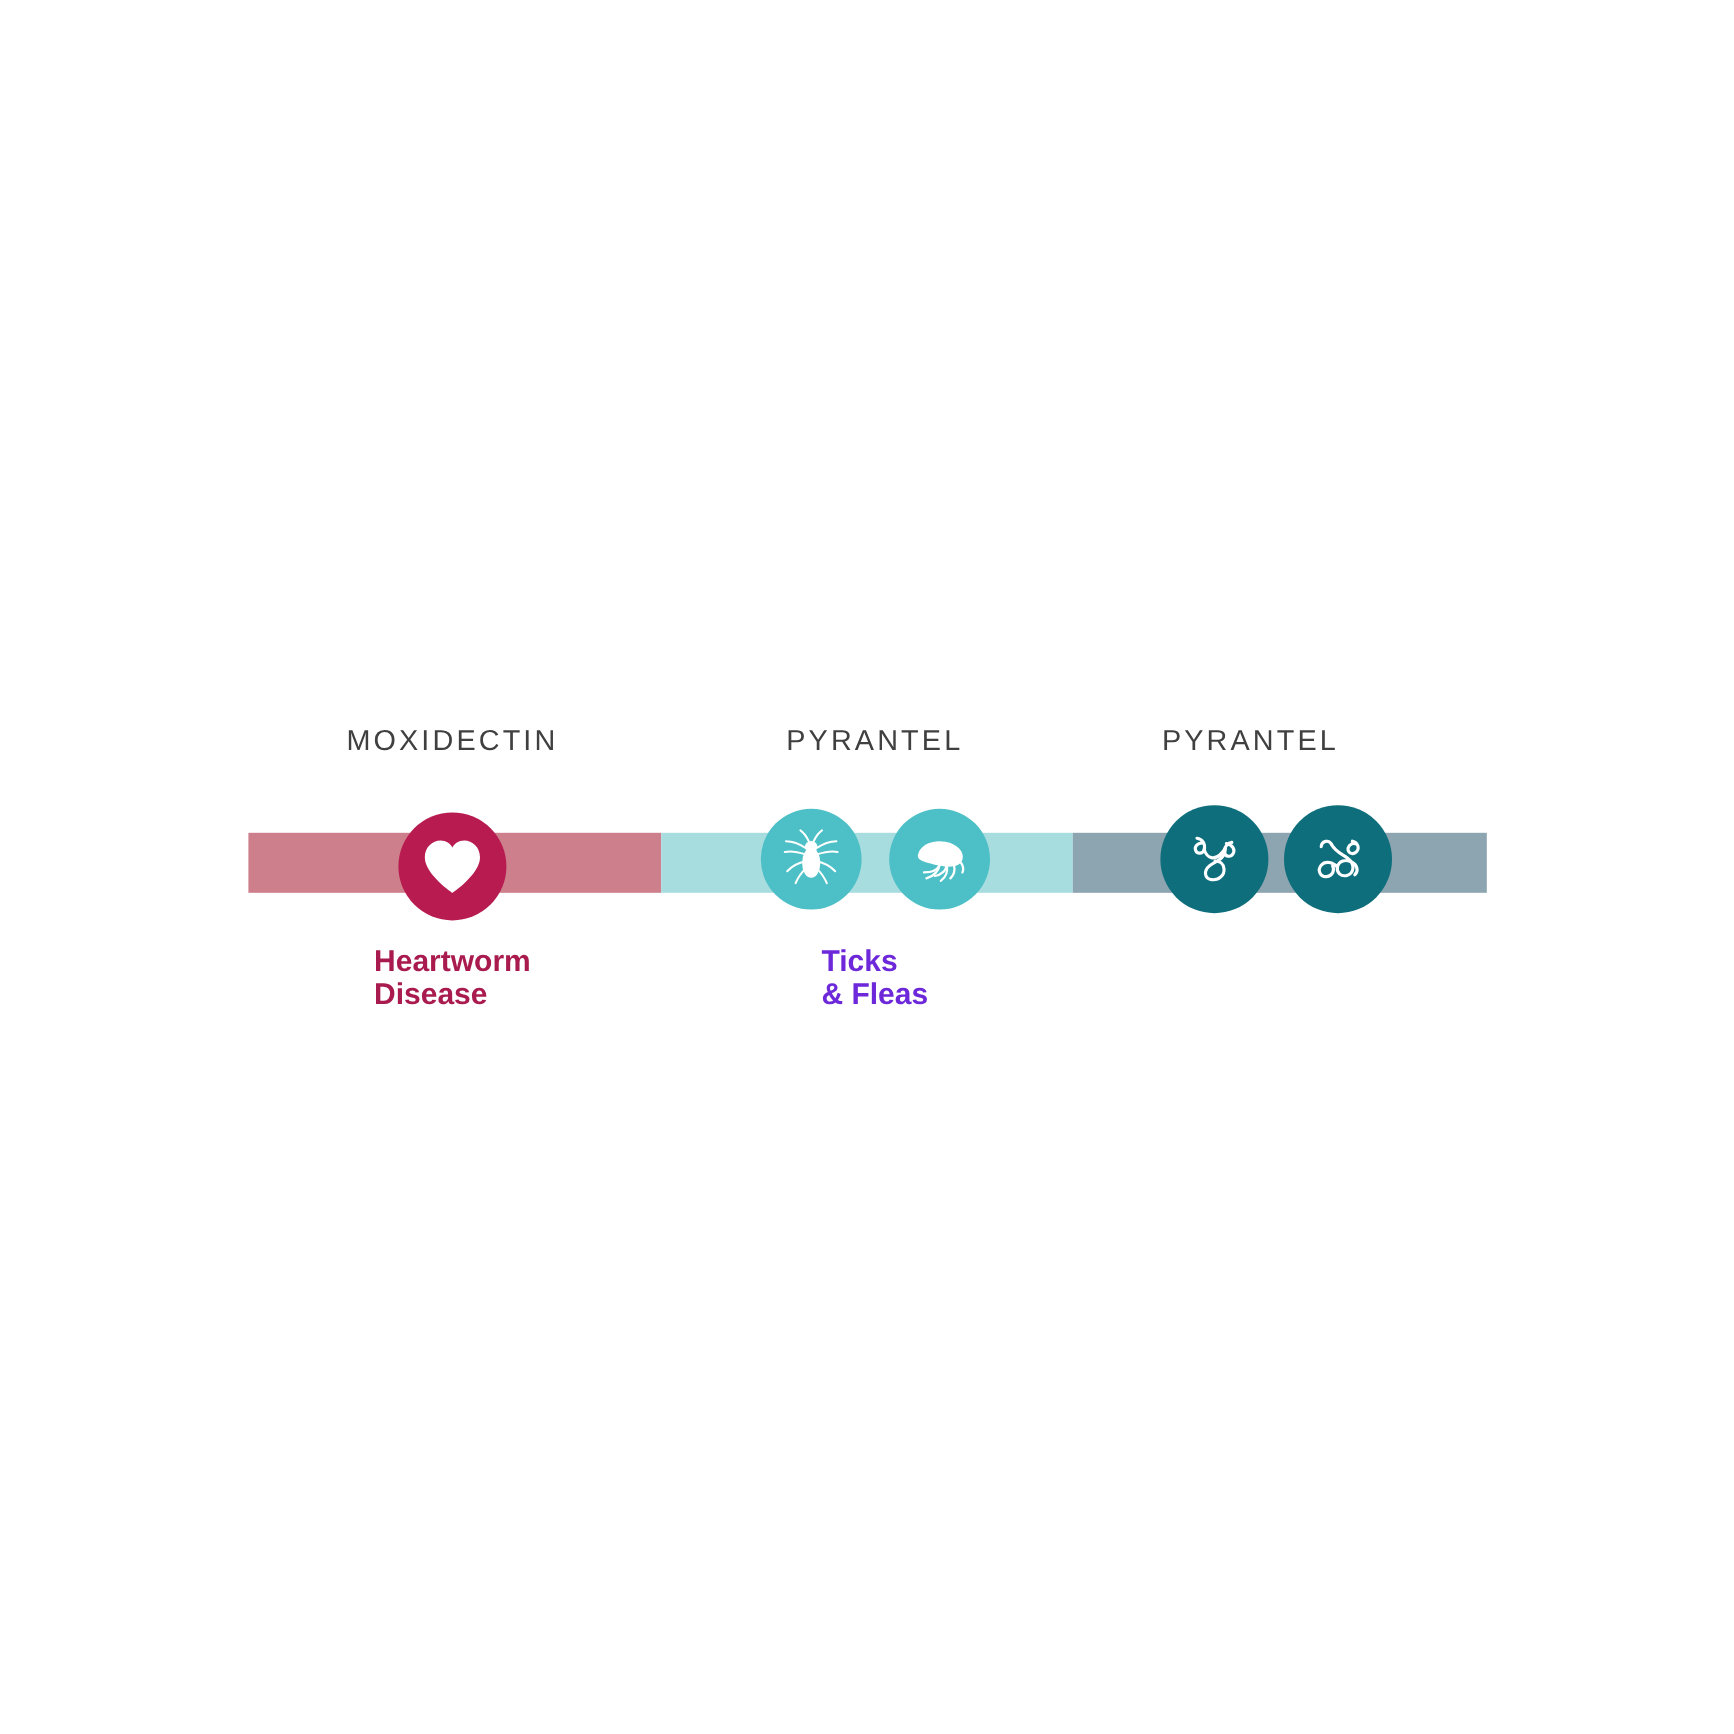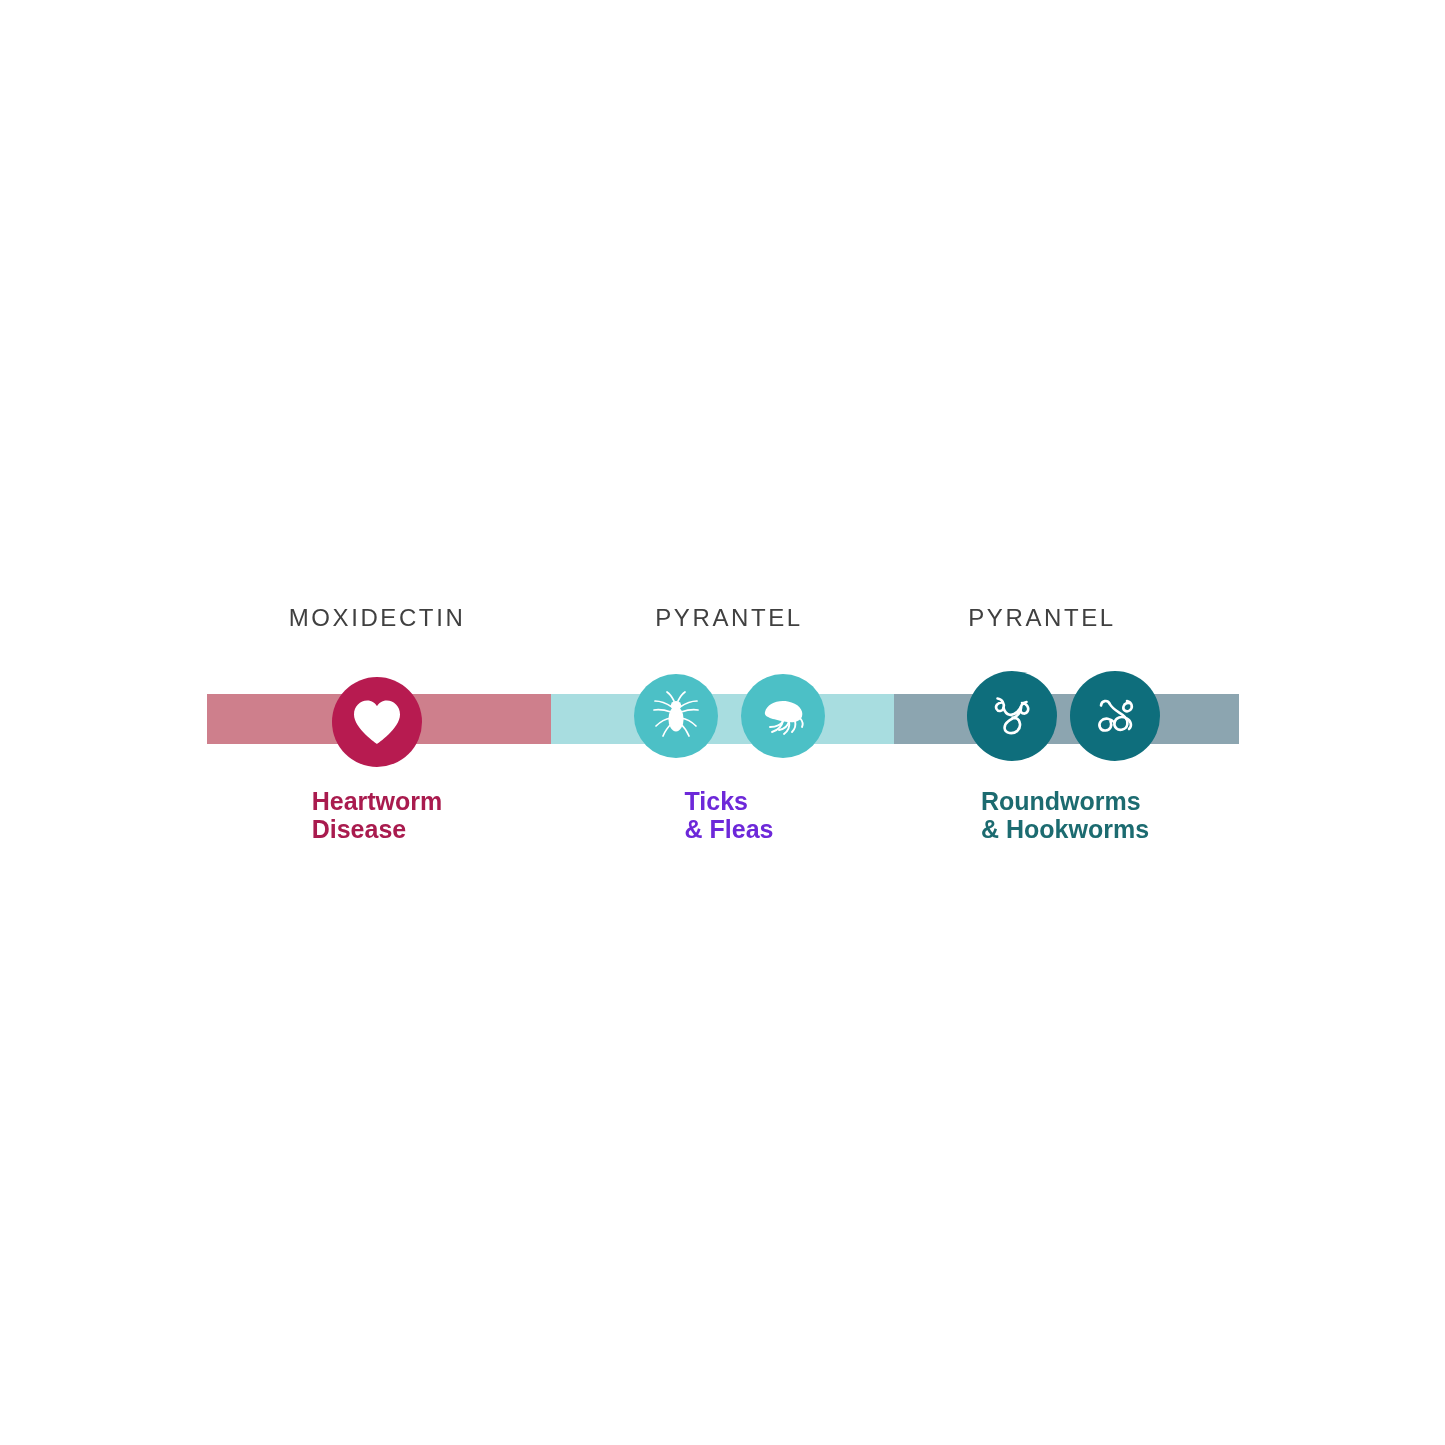--- a/index.html
+++ b/index.html
@@ -207,18 +207,14 @@
           <path d="M25.5 18.5 C29.5 26 37 27.5 41 32 C45 36.5 44 43 38.5 44.5 C33.5 45.9 29.5 42 30.5 37.5 C31.6 32.5 37.5 30.5 42.5 33.5"></path>
 
           <path d="M30.5 37.5 C27 33.5 20.5 32 17 36 C13.6 39.9 16 46 21.5 45.5 C26.4 45 28.5 40.5 26.5 36.5"></path>
 
           <path d="M42.5 33.5 C47 35.5 48.5 41 45 44"></path>
         </g>
       </svg>
     </span>
   </div>
 
-  <div class="parasite-caption caption-worms" style="left:1065px; top:787px;">
-    <span class="caption-line">Roundworms</span>
-    <span class="caption-line">&amp; Hookworms</span>
-  </div>
 
 </div>
 
 </body></html>

